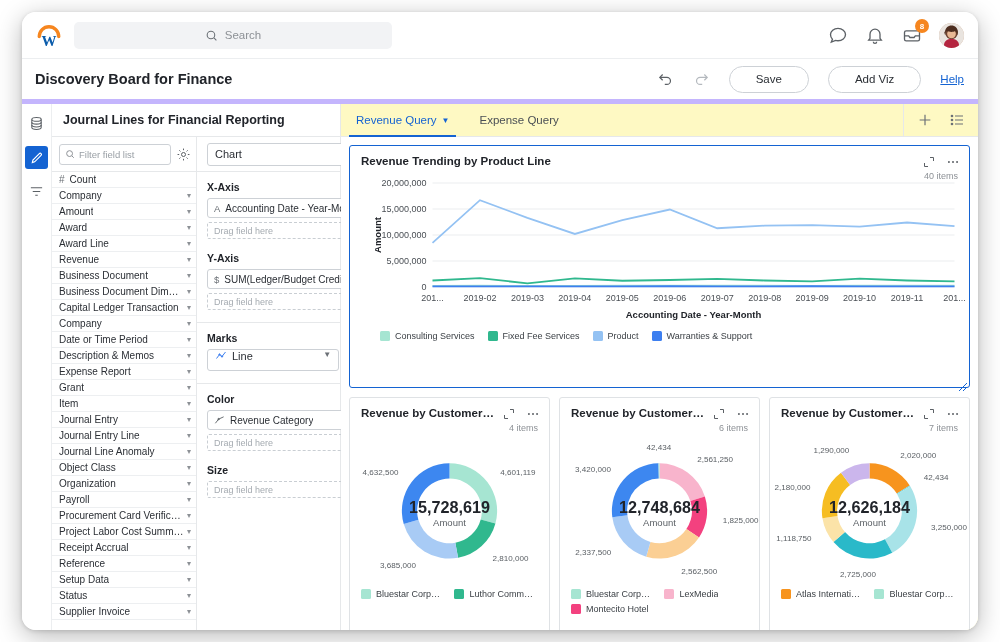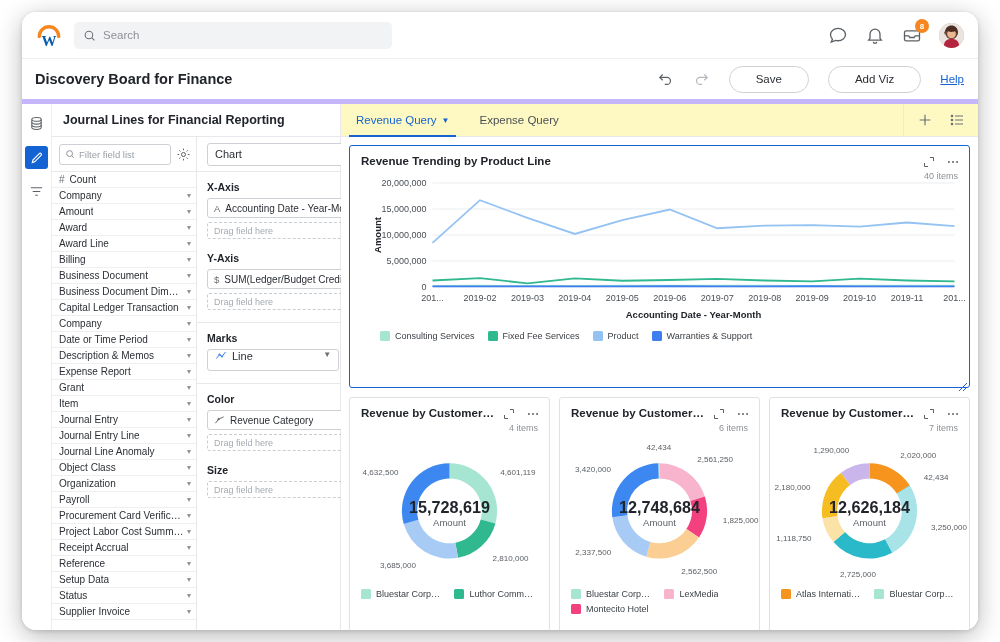--- a/index.html
+++ b/index.html
@@ -17,21 +17,21 @@
     overflow: hidden;
   }
   
   .topbar {
     height: 47px; display: flex; align-items: center;
     padding: 0 14px 0 12px; border-bottom: 1px solid #eceef0; background: #fff;
   }
   .wd-logo { width: 30px; height: 30px; position: relative; margin-right: 10px; flex: none; }
   .search-box {
     width: 318px; height: 27px; background: #f2f3f5; border-radius: 5px;
-    display: flex; align-items: center; padding: 0 9px; gap: 7px;
+    display: flex; align-items: center; padding: 0 9px; gap: 7px; justify-content: center;
   }
   .search-box .ph { color: #8d9196; font-size: 11.5px; }
   .top-right { margin-left: auto; display: flex; align-items: center; gap: 17px; }
   .ic { width: 20px; height: 20px; display: block; color: #5c6166; }
   .inbox-wrap { position: relative; }
   .badge {
     position: absolute; right: -7px; top: -6px; background: #f6861f; color: #fff;
     font-size: 8px; font-weight: bold; border-radius: 50%;
     width: 14px; height: 14px; display: flex; align-items: center; justify-content: center;
   }
@@ -274,21 +274,21 @@
                 </div>
                 <div class="field-row">
                   <span class="nm">Award</span>
                   <span class="chev">▾</span>
                 </div>
                 <div class="field-row">
                   <span class="nm">Award Line</span>
                   <span class="chev">▾</span>
                 </div>
                 <div class="field-row">
-                  <span class="nm">Billing</span>
+                  <span class="nm">Revenue</span>
                   <span class="chev">▾</span>
                 </div>
                 <div class="field-row">
                   <span class="nm">Business Document</span>
                   <span class="chev">▾</span>
                 </div>
                 <div class="field-row">
                   <span class="nm">Business Document Dimensi...</span>
                   <span class="chev">▾</span>
                 </div>

